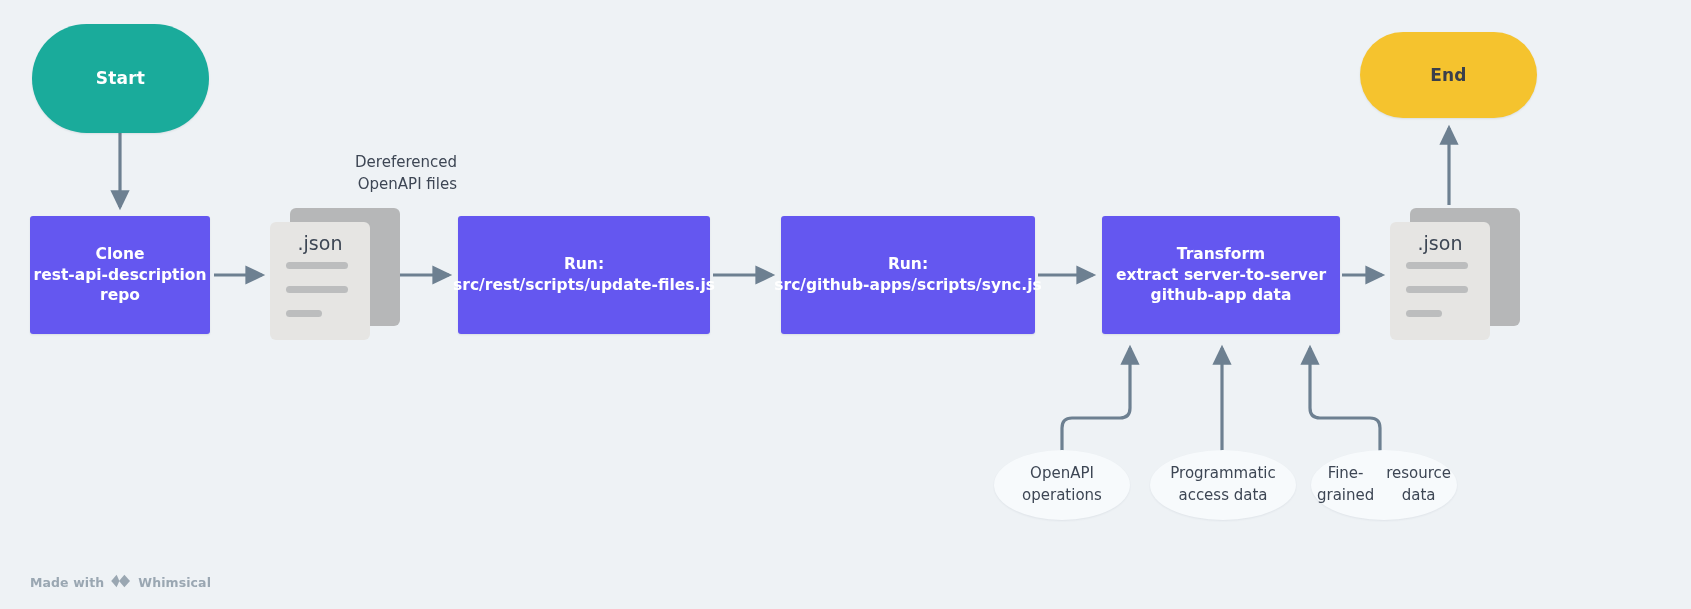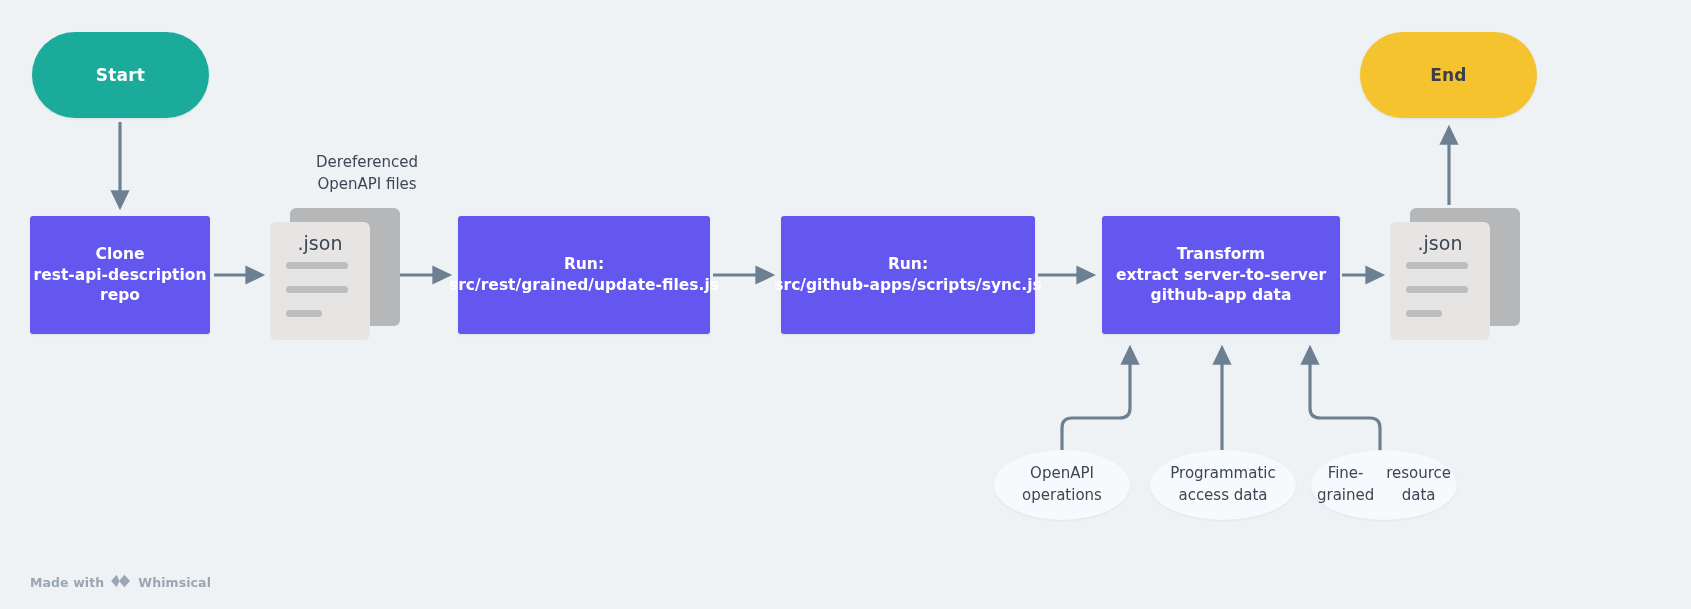--- a/index.html
+++ b/index.html
@@ -89,21 +89,21 @@
     border-radius: 4px;
     height: 7px;
   }
 
   
   .caption {
     position: absolute;
     font-size: 15px;
     color: #3d4654;
     line-height: 1.45;
-    text-align: center;
+    text-align: right;
     white-space: pre-line;
   }
 
   
   svg.edges {
     position: absolute;
     left: 0; top: 0;
     width: 1691px;
     height: 609px;
     pointer-events: none;
@@ -157,21 +157,21 @@
 
     <path class="edge" d="M1449,205 L1449,128" marker-end="url(#arw)"></path>
 
     <path class="edge edge-round" d="M1062,458 L1062,428 Q1062,418 1072,418 L1120,418 Q1130,418 1130,408 L1130,348" marker-end="url(#arw)"></path>
 
     <path class="edge" d="M1222,458 L1222,348" marker-end="url(#arw)"></path>
 
     <path class="edge edge-round" d="M1380,458 L1380,428 Q1380,418 1370,418 L1320,418 Q1310,418 1310,408 L1310,348" marker-end="url(#arw)"></path>
   </svg>
 
-  <div class="node pill pill-start" style="left:32px; top:32px; width:177px; height:86px;">
+  <div class="node pill pill-start" style="left:32px; top:24px; width:177px; height:109px;">
     <span>Start</span>
   </div>
 
   <div class="node proc" style="left:30px; top:216px; width:180px; height:118px; flex-direction:column;">
     <span class="ln">Clone</span>
     <span class="ln">rest-api-description</span>
     <span class="ln">repo</span>
   </div>
 
   <div class="node pill pill-end" style="left:1360px; top:32px; width:177px; height:86px;">
@@ -185,21 +185,21 @@
     <div class="doc-back" style="left:20px; top:0px; width:110px; height:118px;"></div>
     <div class="doc-front" style="left:0px; top:14px; width:100px; height:118px;"></div>
     <div class="doc-label" style="left:0px; top:24px; width:100px;">.json</div>
     <div class="doc-bar" style="left:16px; top:54px; width:62px;"></div>
     <div class="doc-bar" style="left:16px; top:78px; width:62px;"></div>
     <div class="doc-bar" style="left:16px; top:102px; width:36px;"></div>
   </div>
 
   <div class="node proc" style="left:458px; top:216px; width:252px; height:118px; flex-direction:column;">
     <span class="ln">Run:</span>
-    <span class="ln">src/rest/grained/update-files.js</span>
+    <span class="ln">src/rest/scripts/update-files.js</span>
   </div>
 
   <div class="node proc" style="left:781px; top:216px; width:254px; height:118px; flex-direction:column;">
     <span class="ln">Run:</span>
     <span class="ln">src/github-apps/scripts/sync.js</span>
   </div>
 
   <div class="node proc" style="left:1102px; top:216px; width:238px; height:118px; flex-direction:column;">
     <span class="ln">Transform</span>
     <span class="ln">extract server-to-server</span>

